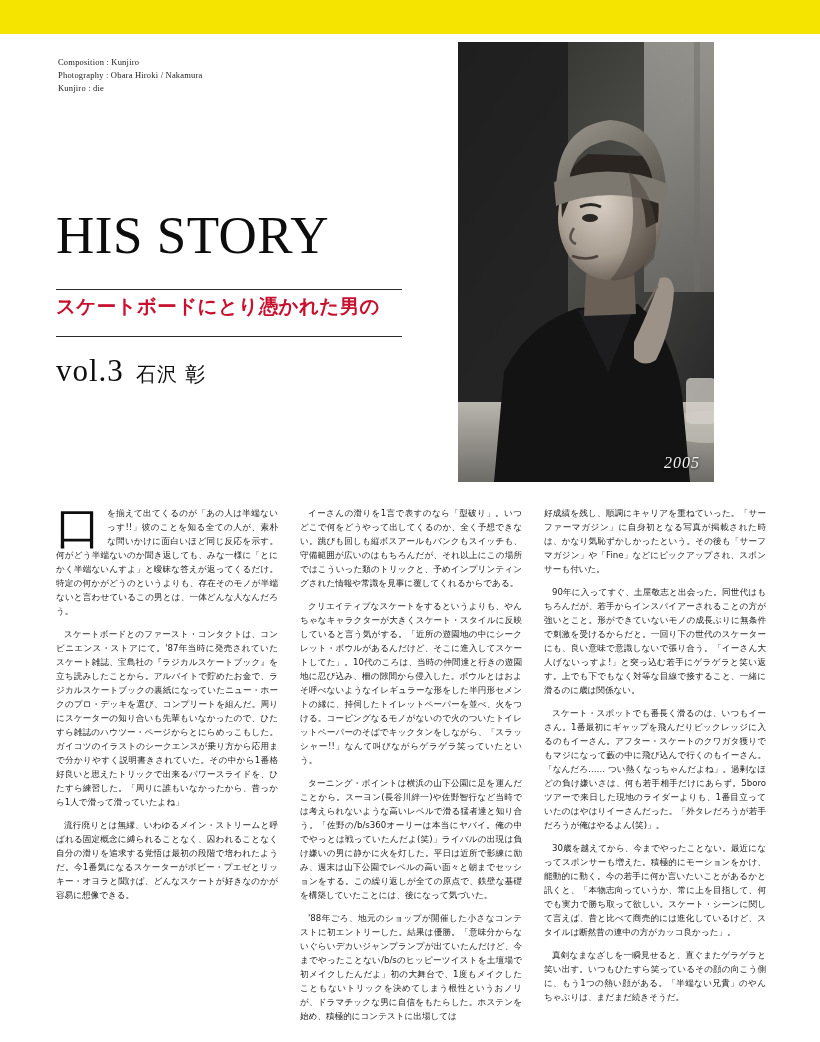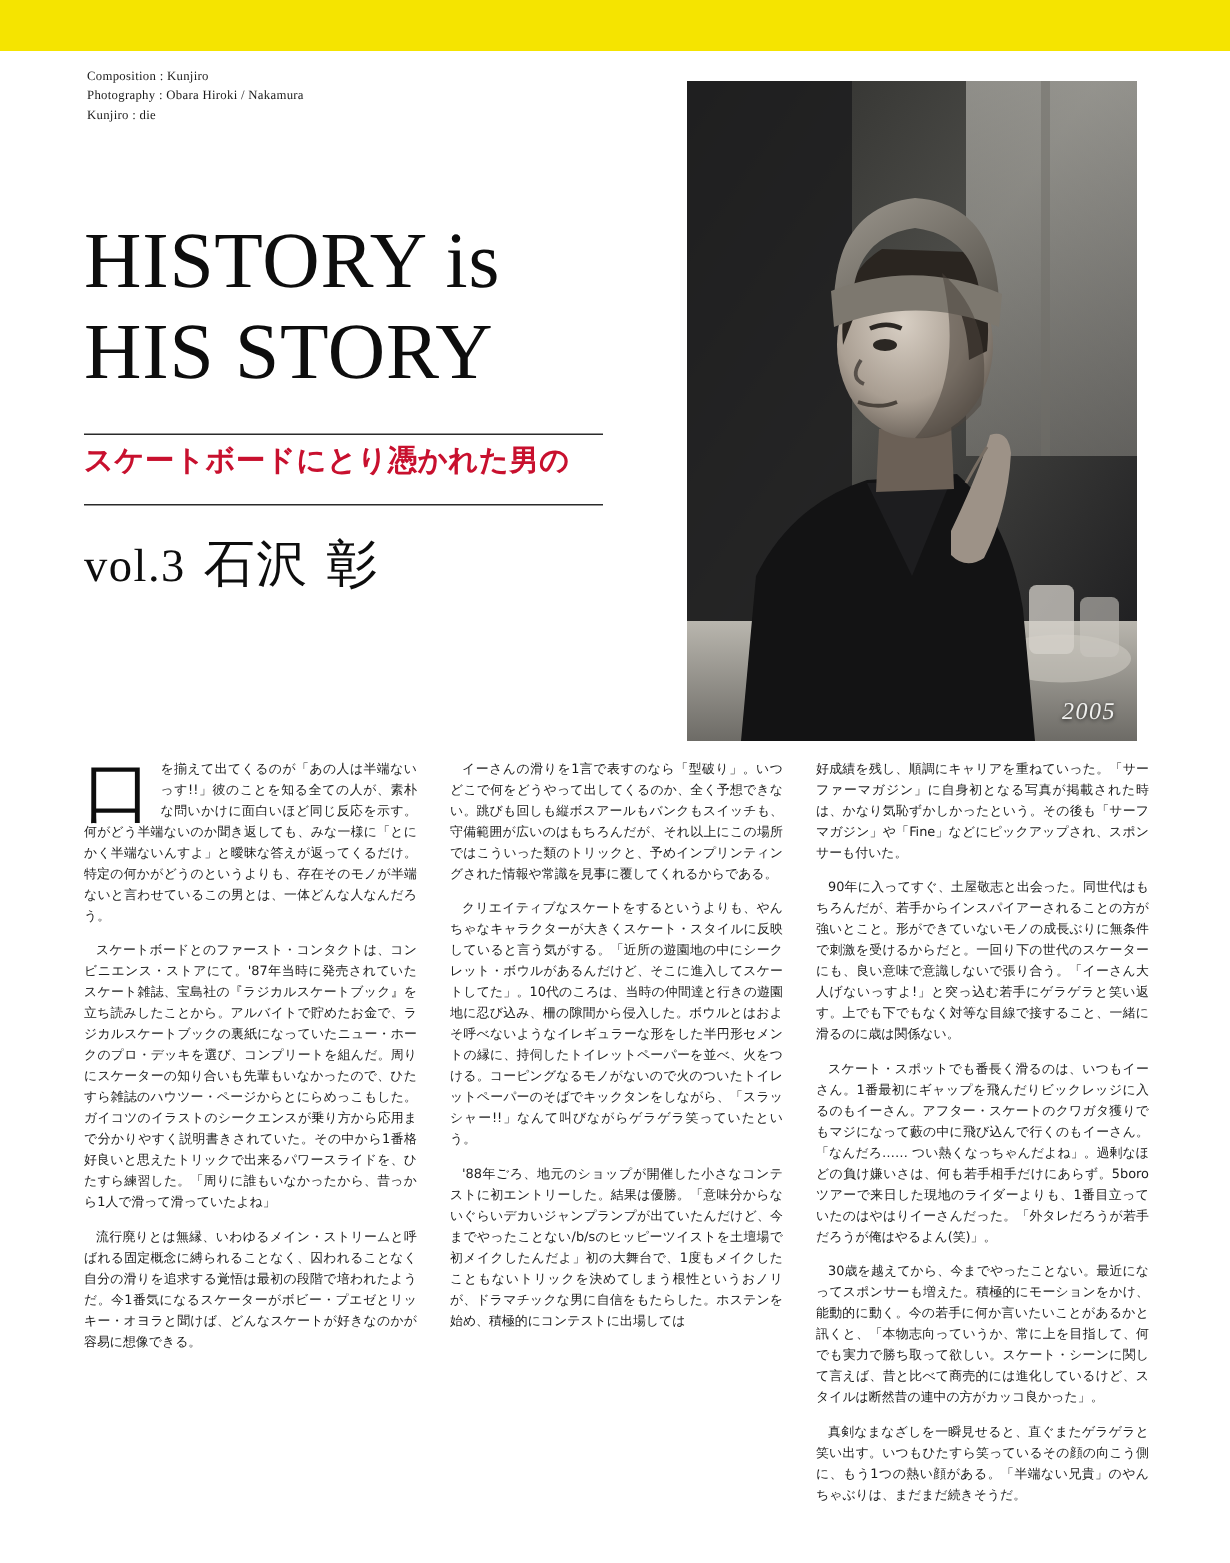--- a/index.html
+++ b/index.html
@@ -26,35 +26,35 @@
     position: absolute;
     top: 34px; left: 0;
     width: 820px;
     height: 1008px;
     background: #fff;
   }
 
   
   .credits {
     position: absolute;
-    top: 10px;
+    top: 22px;
     left: 58px;
     font-family: "Liberation Serif", serif;
     font-size: 8.5px;
     line-height: 1.55;
     color: #1a1a1a;
     letter-spacing: 0.2px;
   }
 
   
   .photo-wrap {
     position: absolute;
-    top: 20px;
+    top: 8px;
     left: 458px;
-    width: 300px;
+    width: 256px;
     height: 440px;
     overflow: hidden;
     background: #b91c1c;
   }
   .photo-wrap svg { display: block; }
   .photo-year {
     position: absolute;
     right: 14px;
     bottom: 10px;
     color: #f0f0ee;
@@ -105,21 +105,21 @@
   }
   .vol {
     margin-top: 16px;
     font-family: "Liberation Serif", serif;
     font-size: 31px;
     letter-spacing: 1px;
     color: #0d0d0d;
   }
   .vol .name {
     font-family: "DejaVu Serif", serif;
-    font-size: 34px;
+    font-size: 20px;
     margin-left: 12px;
   }
 
   
   .columns {
     position: absolute;
     top: 472px;
     left: 56px;
     width: 710px;
     height: 526px;
@@ -233,21 +233,21 @@
       <path d="M 186 268 Q 196 250 200 244" stroke="#776d63" stroke-width="2" fill="none"></path>
 
       <rect width="304" height="440" fill="none"></rect>
       <rect x="0" y="0" width="304" height="440" fill="url(#vig)"></rect>
     </svg>
     <div class="photo-year">2005</div>
   </div>
 
   <div class="headline">
     <h1>
-      <span>HISTORY is</span><br>
+      <br>
       <span>HIS STORY</span>
     </h1>
     <div class="rule"></div>
     <div class="sub-red">
       <span class="l1">スケートボードにとり憑かれた男の</span>
     </div>
     <div class="rule2"></div>
     <div class="vol">
       <span>vol.3</span><span class="name">石沢 彰</span>
     </div>
@@ -257,20 +257,21 @@
 
     <div class="col">
       <p class="dropcap-para"><span class="dropcap">口</span><span>を揃えて出てくるのが「あの人は半端ないっす!!」彼のことを知る全ての人が、素朴な問いかけに面白いほど同じ反応を示す。何がどう半端ないのか聞き返しても、みな一様に「とにかく半端ないんすよ」と曖昧な答えが返ってくるだけ。特定の何かがどうのというよりも、存在そのモノが半端ないと言わせているこの男とは、一体どんな人なんだろう。</span></p>
       <p>スケートボードとのファースト・コンタクトは、コンビニエンス・ストアにて。'87年当時に発売されていたスケート雑誌、宝島社の『ラジカルスケートブック』を立ち読みしたことから。アルバイトで貯めたお金で、ラジカルスケートブックの裏紙になっていたニュー・ホークのプロ・デッキを選び、コンプリートを組んだ。周りにスケーターの知り合いも先輩もいなかったので、ひたすら雑誌のハウツー・ページからとにらめっこもした。ガイコツのイラストのシークエンスが乗り方から応用まで分かりやすく説明書きされていた。その中から1番格好良いと思えたトリックで出来るパワースライドを、ひたすら練習した。「周りに誰もいなかったから、昔っから1人で滑って滑っていたよね」</p>
       <p>流行廃りとは無縁、いわゆるメイン・ストリームと呼ばれる固定概念に縛られることなく、囚われることなく自分の滑りを追求する覚悟は最初の段階で培われたようだ。今1番気になるスケーターがボビー・プエゼとリッキー・オヨラと聞けば、どんなスケートが好きなのかが容易に想像できる。</p>
     </div>
 
     <div class="col">
       <p>イーさんの滑りを1言で表すのなら「型破り」。いつどこで何をどうやって出してくるのか、全く予想できない。跳びも回しも縦ボスアールもバンクもスイッチも、守備範囲が広いのはもちろんだが、それ以上にこの場所ではこういった類のトリックと、予めインプリンティングされた情報や常識を見事に覆してくれるからである。</p>
       <p>クリエイティブなスケートをするというよりも、やんちゃなキャラクターが大きくスケート・スタイルに反映していると言う気がする。「近所の遊園地の中にシークレット・ボウルがあるんだけど、そこに進入してスケートしてた」。10代のころは、当時の仲間達と行きの遊園地に忍び込み、柵の隙間から侵入した。ボウルとはおよそ呼べないようなイレギュラーな形をした半円形セメントの縁に、持伺したトイレットペーパーを並べ、火をつける。コーピングなるモノがないので火のついたトイレットペーパーのそばでキックタンをしながら、「スラッシャー!!」なんて叫びながらゲラゲラ笑っていたという。</p>
+      <p>ターニング・ポイントは横浜の山下公園に足を運んだことから。スーヨン(長谷川絆一)や佐野智行など当時では考えられないような高いレベルで滑る猛者達と知り合う。「佐野の/b/s360オーリーは本当にヤバイ。俺の中でやっとは戦っていたんだよ(笑)」ライバルの出現は負け嫌いの男に静かに火を灯した。平日は近所で影練に励み、週末は山下公園でレベルの高い面々と朝までセッションをする。この繰り返しが全ての原点で、鉄壁な基礎を構築していたことには、後になって気づいた。</p>
       <p>'88年ごろ、地元のショップが開催した小さなコンテストに初エントリーした。結果は優勝。「意味分からないぐらいデカいジャンプランプが出ていたんだけど、今までやったことない/b/sのヒッピーツイストを土壇場で初メイクしたんだよ」初の大舞台で、1度もメイクしたこともないトリックを決めてしまう根性というおノリが、ドラマチックな男に自信をもたらした。ホステンを始め、積極的にコンテストに出場しては</p>
     </div>
 
     <div class="col">
       <p class="noind">好成績を残し、順調にキャリアを重ねていった。「サーファーマガジン」に自身初となる写真が掲載された時は、かなり気恥ずかしかったという。その後も「サーフマガジン」や「Fine」などにピックアップされ、スポンサーも付いた。</p>
       <p>90年に入ってすぐ、土屋敬志と出会った。同世代はもちろんだが、若手からインスパイアーされることの方が強いとこと。形ができていないモノの成長ぶりに無条件で刺激を受けるからだと。一回り下の世代のスケーターにも、良い意味で意識しないで張り合う。「イーさん大人げないっすよ!」と突っ込む若手にゲラゲラと笑い返す。上でも下でもなく対等な目線で接すること、一緒に滑るのに歳は関係ない。</p>
       <p>スケート・スポットでも番長く滑るのは、いつもイーさん。1番最初にギャップを飛んだりビックレッジに入るのもイーさん。アフター・スケートのクワガタ獲りでもマジになって藪の中に飛び込んで行くのもイーさん。「なんだろ…… つい熱くなっちゃんだよね」。過剰なほどの負け嫌いさは、何も若手相手だけにあらず。5boroツアーで来日した現地のライダーよりも、1番目立っていたのはやはりイーさんだった。「外タレだろうが若手だろうが俺はやるよん(笑)」。</p>
       <p>30歳を越えてから、今までやったことない。最近になってスポンサーも増えた。積極的にモーションをかけ、能動的に動く。今の若手に何か言いたいことがあるかと訊くと、「本物志向っていうか、常に上を目指して、何でも実力で勝ち取って欲しい。スケート・シーンに関して言えば、昔と比べて商売的には進化しているけど、スタイルは断然昔の連中の方がカッコ良かった」。</p>
       <p>真剣なまなざしを一瞬見せると、直ぐまたゲラゲラと笑い出す。いつもひたすら笑っているその顔の向こう側に、もう1つの熱い顔がある。「半端ない兄貴」のやんちゃぶりは、まだまだ続きそうだ。</p>
     </div>

